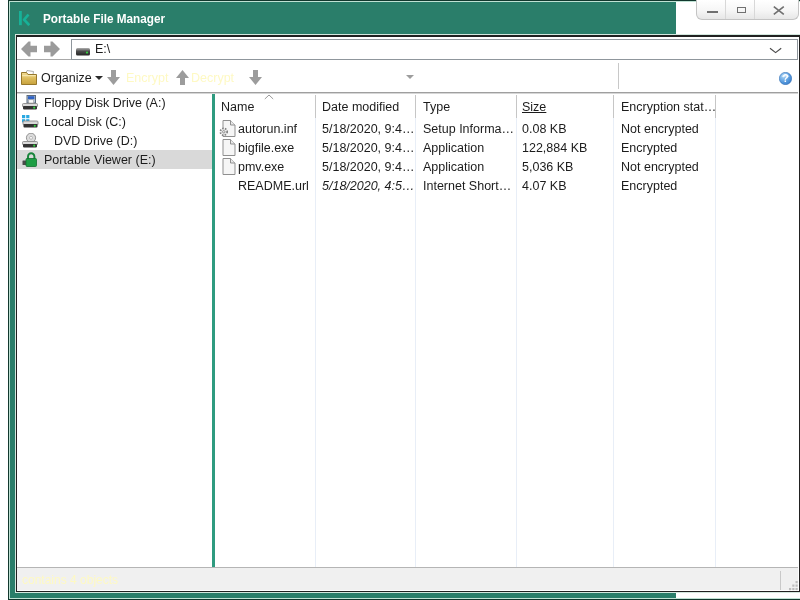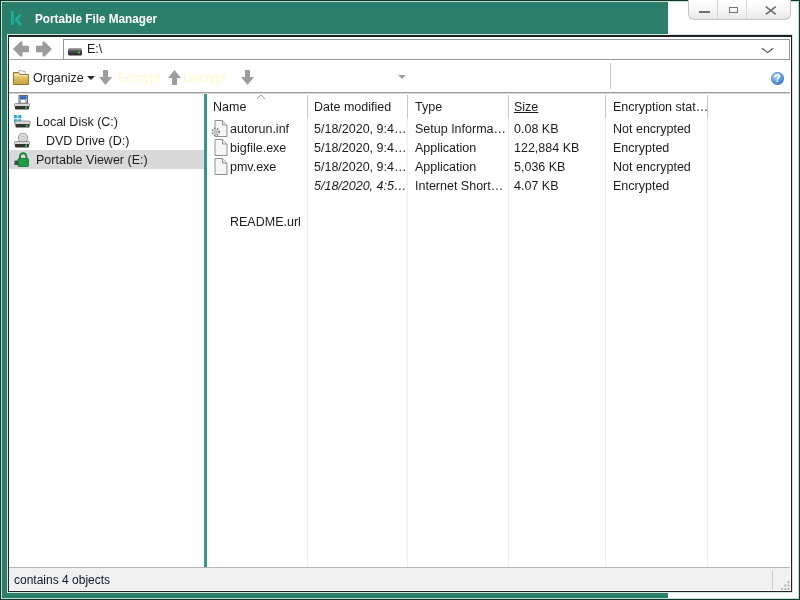--- a/index.html
+++ b/index.html
@@ -1,17 +1,17 @@
 <!DOCTYPE html>
 <html><head>
 <meta charset="utf-8">
 <style>
   html,body{margin:0;padding:0;}
   body{width:800px;height:600px;overflow:hidden;font-family:"Liberation Sans",sans-serif;}
-  #win{position:absolute;left:0;top:0;width:668px;height:600px;background:#2a7e6a;}
+  #win{position:absolute;left:8px;top:0;width:668px;height:600px;background:#2a7e6a;}
   .edge-dark{position:absolute;left:0;top:0;width:798px;height:598px;border:1px solid #12382e;}
   .edge-light{position:absolute;left:1px;top:1px;width:796px;height:596px;border:1px solid #bfe2d4;}
   .abs{position:absolute;}
   .txt{position:absolute;white-space:nowrap;font-size:12.5px;color:#1c1c1c;}
   .gray{color:#fef9c3;}
   #title{left:35px;top:11px;font-size:13.5px;font-weight:bold;color:#ffffff;line-height:16px;transform:scaleX(0.87);transform-origin:0 50%;}
   #winbtns{left:688px;top:0px;width:103px;height:20px;background:linear-gradient(#ffffff,#f6f6f6 55%,#e7e7e7);border:1px solid #c4c4c4;border-top:none;border-radius:0 0 6px 6px;box-sizing:border-box;display:flex;}
   #winbtns .b{position:relative;height:100%;}
   #winbtns .sep{border-left:1px solid #d8d8d8;}
   #contentbg{left:8px;top:35px;width:784px;height:557px;background:#ffffff;border:1px solid #212121;border-top-width:2px;box-sizing:border-box;box-shadow:0 0 0 1px #d4e8df;}
@@ -19,21 +19,21 @@
   #combobox{left:63px;top:39px;width:727px;height:21px;border:1px solid #8f969c;background:#fff;box-sizing:border-box;}
   #toolline{left:9px;top:92px;width:781px;height:1px;background:#9f9f9f;} #toolline2{left:9px;top:93px;width:781px;height:1px;background:#d6d6d6;}
   #tbsep{left:610px;top:63px;width:1px;height:26px;background:#c8c8c8;}
   .caret-b{position:absolute;width:0;height:0;border-left:4px solid transparent;border-right:4px solid transparent;border-top:4.5px solid #2b2b2b;}
   .caret-g{position:absolute;width:0;height:0;border-left:4px solid transparent;border-right:4px solid transparent;border-top:4.5px solid #9d9d9d;}
   #selrow{left:9px;top:150px;width:195px;height:19px;background:#d9d9d9;}
   #splitter{left:204px;top:94px;width:3px;height:473px;background:#2f9b80;}
   .colsep-h{position:absolute;top:95px;height:23px;width:1px;background:#c6c6c6;}
   .colsep-b{position:absolute;top:118px;height:449px;width:1px;background:#e8eef7;}
   #statusbar{left:9px;top:567px;width:781px;height:23px;background:#f0f0f0;border-top:1px solid #b5b5b5;box-sizing:border-box;}
-  #statustxt{left:14px;top:570px;font-size:12px;color:#0f172a;}
+  #statustxt{left:14px;top:570px;font-size:12px;color:#fef9c3;}
 </style>
 </head>
 <body>
 <div id="win">
 
   <div class="edge-light abs"></div>
   <div class="edge-dark abs"></div>
 
   <svg class="abs" style="left:11px;top:11px;" width="11" height="15" viewBox="0 0 11 15">
     <rect x="0" y="0" width="2.8" height="14.2" fill="#17b198"></rect>
@@ -127,20 +127,21 @@
   <div class="abs" id="selrow"></div>
 
   <svg class="abs" style="left:14px;top:95px;" width="17" height="16" viewBox="0 0 17 16">
     <rect x="5" y="0.5" width="8.5" height="7.5" fill="#b9c6d6" stroke="#5d6a7a" stroke-width="1"></rect>
     <rect x="6" y="1.2" width="6.4" height="3" fill="#2f62c4"></rect>
     <rect x="6.8" y="4.8" width="4.8" height="3.2" fill="#fbfbfb" stroke="#8a8a8a" stroke-width="0.5"></rect>
     <rect x="0.5" y="8.5" width="15" height="3.4" rx="1" fill="#d9d9d9" stroke="#808080" stroke-width="0.8"></rect>
     <rect x="1" y="11" width="14" height="3.4" rx="0.8" fill="#333333"></rect>
     <circle cx="12.2" cy="12.7" r="1.1" fill="#35d13f"></circle>
   </svg>
+  <div class="txt" style="left:36px;top:94px;line-height:18px;">Floppy Disk Drive (A:)</div>
 
   <svg class="abs" style="left:14px;top:114px;" width="17" height="16" viewBox="0 0 17 16">
     <rect x="0" y="1" width="3.2" height="3.2" fill="#29a8e1"></rect>
     <rect x="4.2" y="1" width="3.2" height="3.2" fill="#29a8e1"></rect>
     <rect x="0" y="5.2" width="3.2" height="3.2" fill="#29a8e1"></rect>
     <rect x="4.2" y="5.2" width="3.2" height="3.2" fill="#29a8e1"></rect>
     <rect x="1" y="7" width="15" height="4" rx="1" fill="#d9d9d9" stroke="#808080" stroke-width="0.8"></rect>
     <rect x="1.5" y="10" width="14" height="3.6" rx="0.8" fill="#333333"></rect>
     <circle cx="12.8" cy="11.8" r="1.1" fill="#35d13f"></circle>
   </svg>
@@ -209,21 +210,21 @@
   <svg class="abs" style="left:214px;top:158px;" width="14" height="18" viewBox="0 0 14 18">
     <path d="M1 0.5 H8.5 L13 5 V16.5 H1 Z" fill="#f6f6f6" stroke="#8f8f8f" stroke-width="1"></path>
     <path d="M8.5 0.5 V5 H13" fill="#e9e9e9" stroke="#8f8f8f" stroke-width="1"></path>
   </svg>
   <div class="txt" style="left:230px;top:158px;line-height:18px;">pmv.exe</div>
   <div class="txt" style="left:314px;top:158px;line-height:18px;">5/18/2020, 9:4…</div>
   <div class="txt" style="left:415px;top:158px;line-height:18px;">Application</div>
   <div class="txt" style="left:514px;top:158px;line-height:18px;">5,036 KB</div>
   <div class="txt" style="left:613px;top:158px;line-height:18px;">Not encrypted</div>
 
-  <div class="txt" style="left:230px;top:177px;line-height:18px;margin-top:36px;">README.url</div>
+  <div class="txt" style="left:230px;top:177px;line-height:18px;">README.url</div>
   <div class="txt" style="left:314px;top:177px;line-height:18px;font-style:italic;">5/18/2020, 4:5…</div>
   <div class="txt" style="left:415px;top:177px;line-height:18px;">Internet Short…</div>
   <div class="txt" style="left:514px;top:177px;line-height:18px;">4.07 KB</div>
   <div class="txt" style="left:613px;top:177px;line-height:18px;">Encrypted</div>
 
   <div class="abs" id="statusbar"></div>
   <div class="txt" id="statustxt" style="line-height:20px;">contains 4 objects</div>
   <div class="abs" style="left:772px;top:571px;width:1px;height:19px;background:#c9c9c9;"></div>
   <svg class="abs" style="left:781px;top:581px;" width="10" height="10" viewBox="0 0 10 10">
     <g fill="#bdbdbd">

